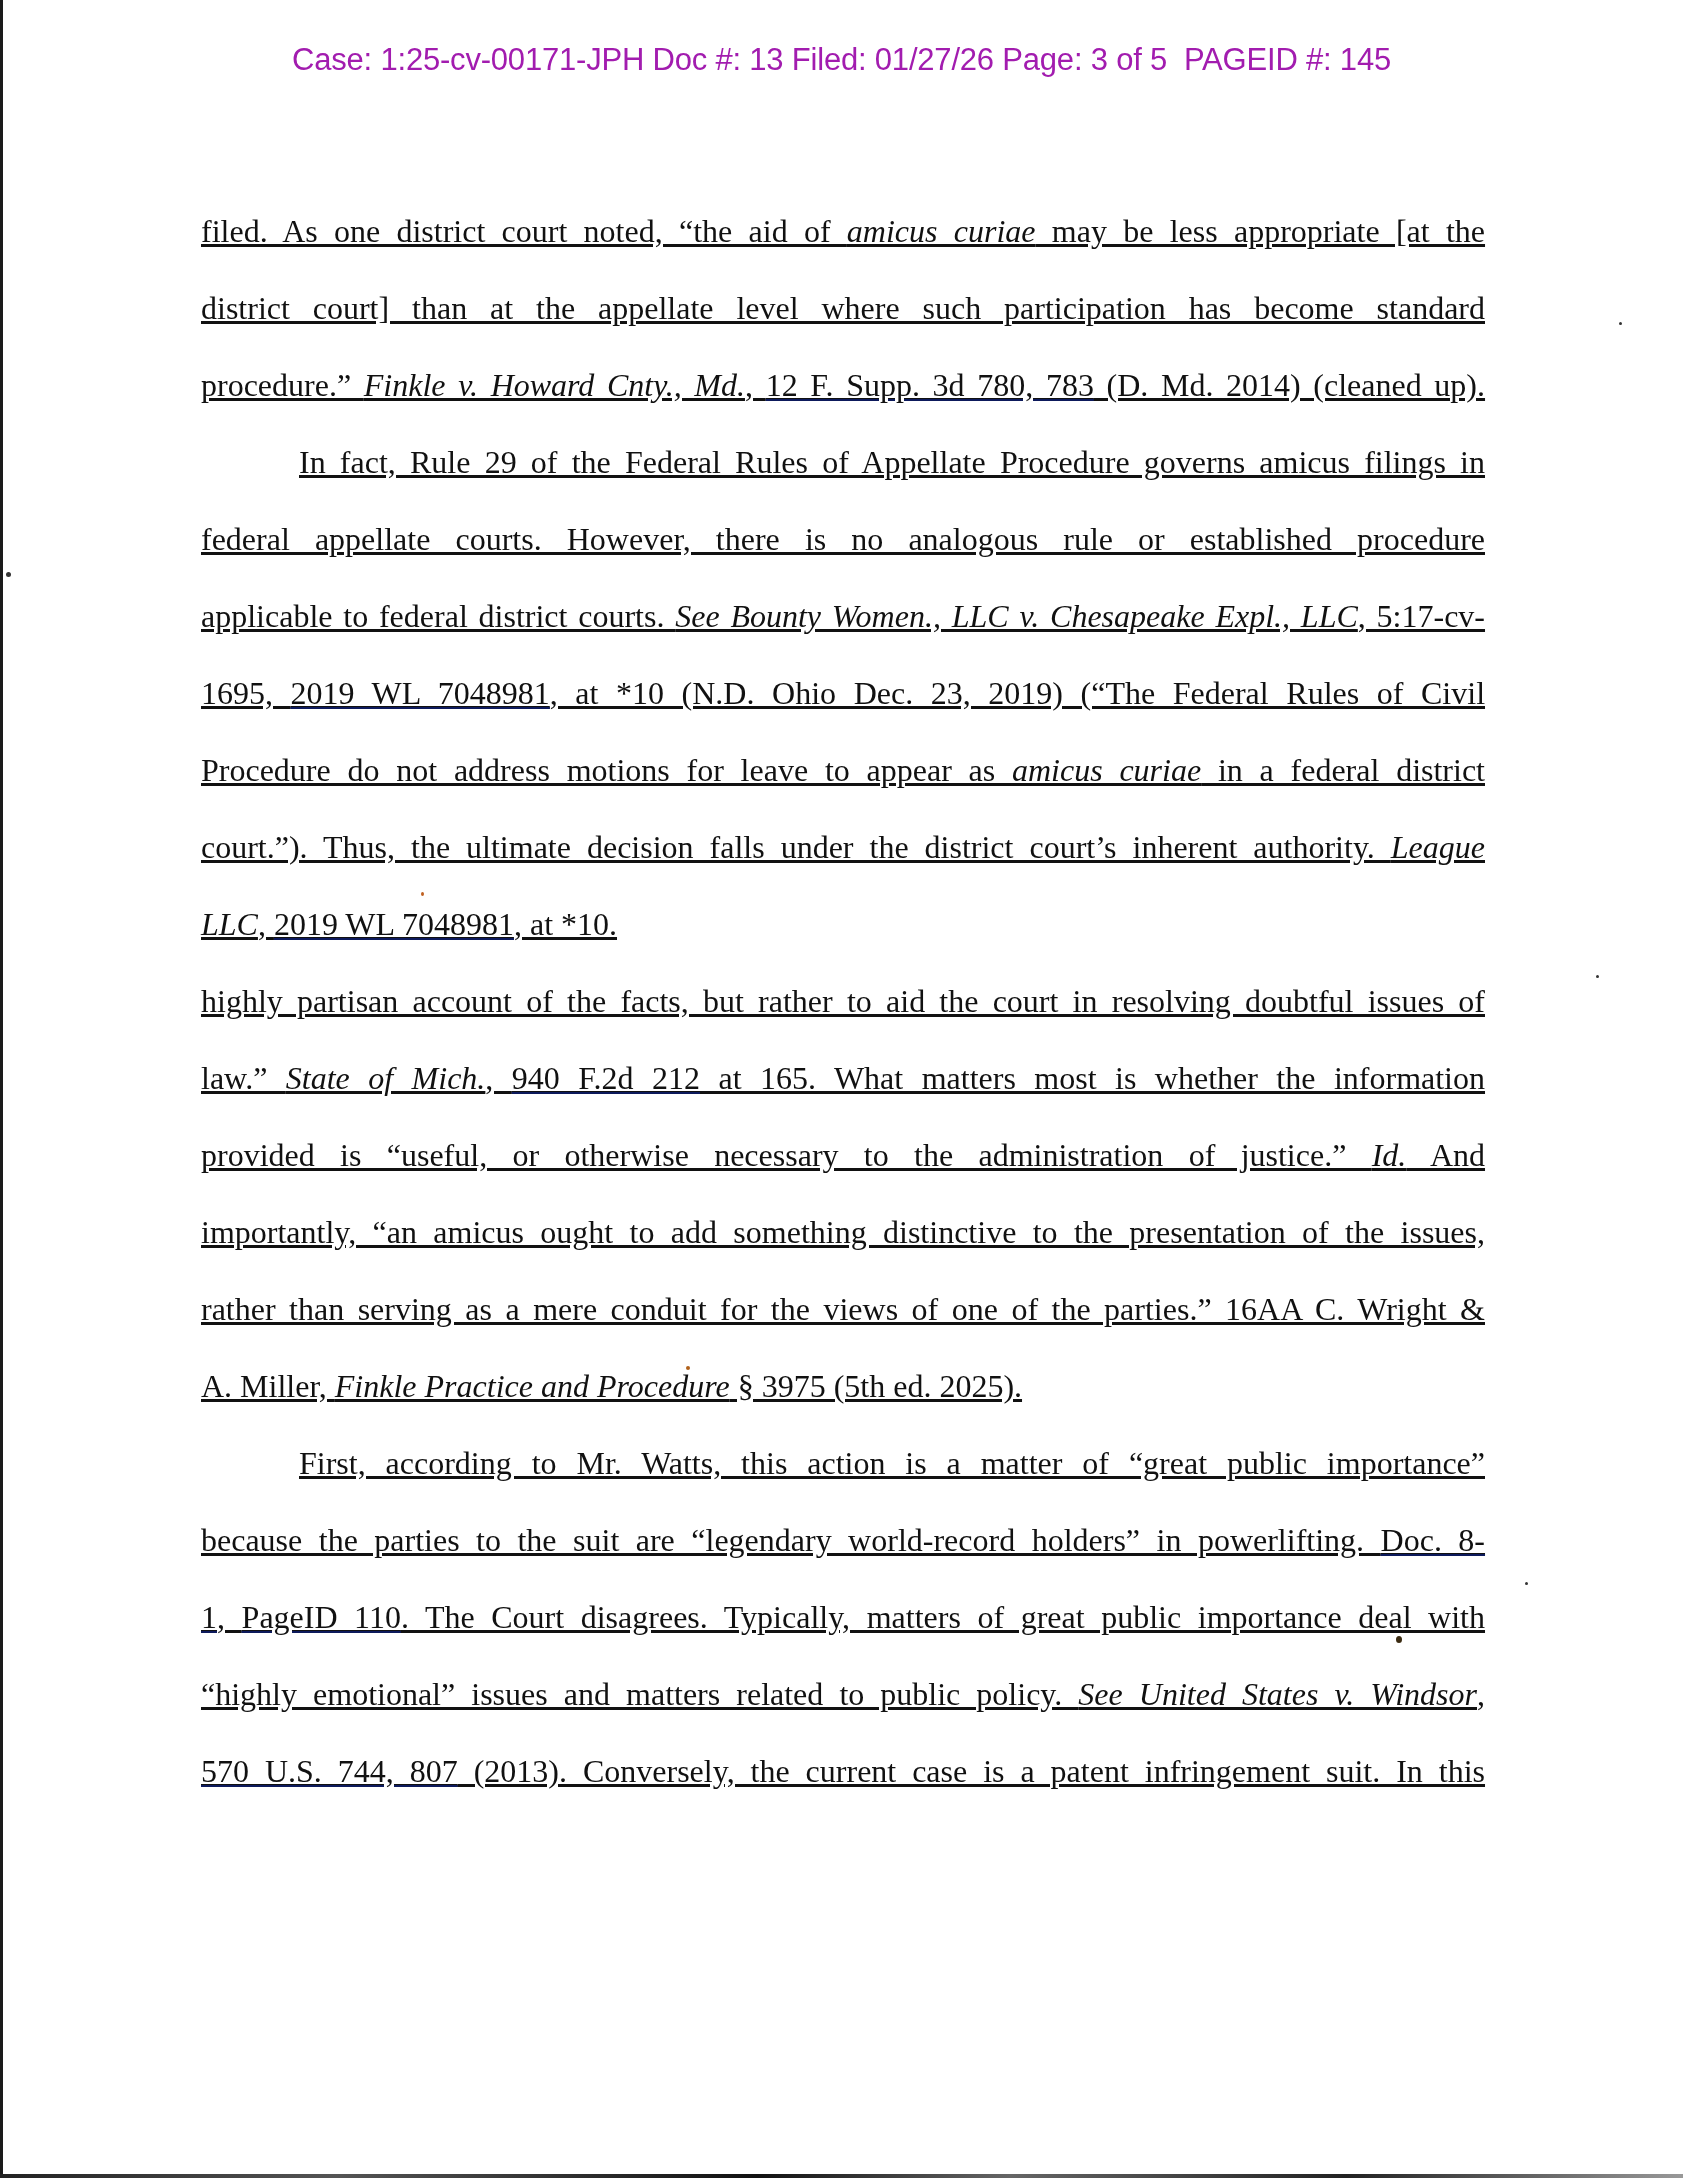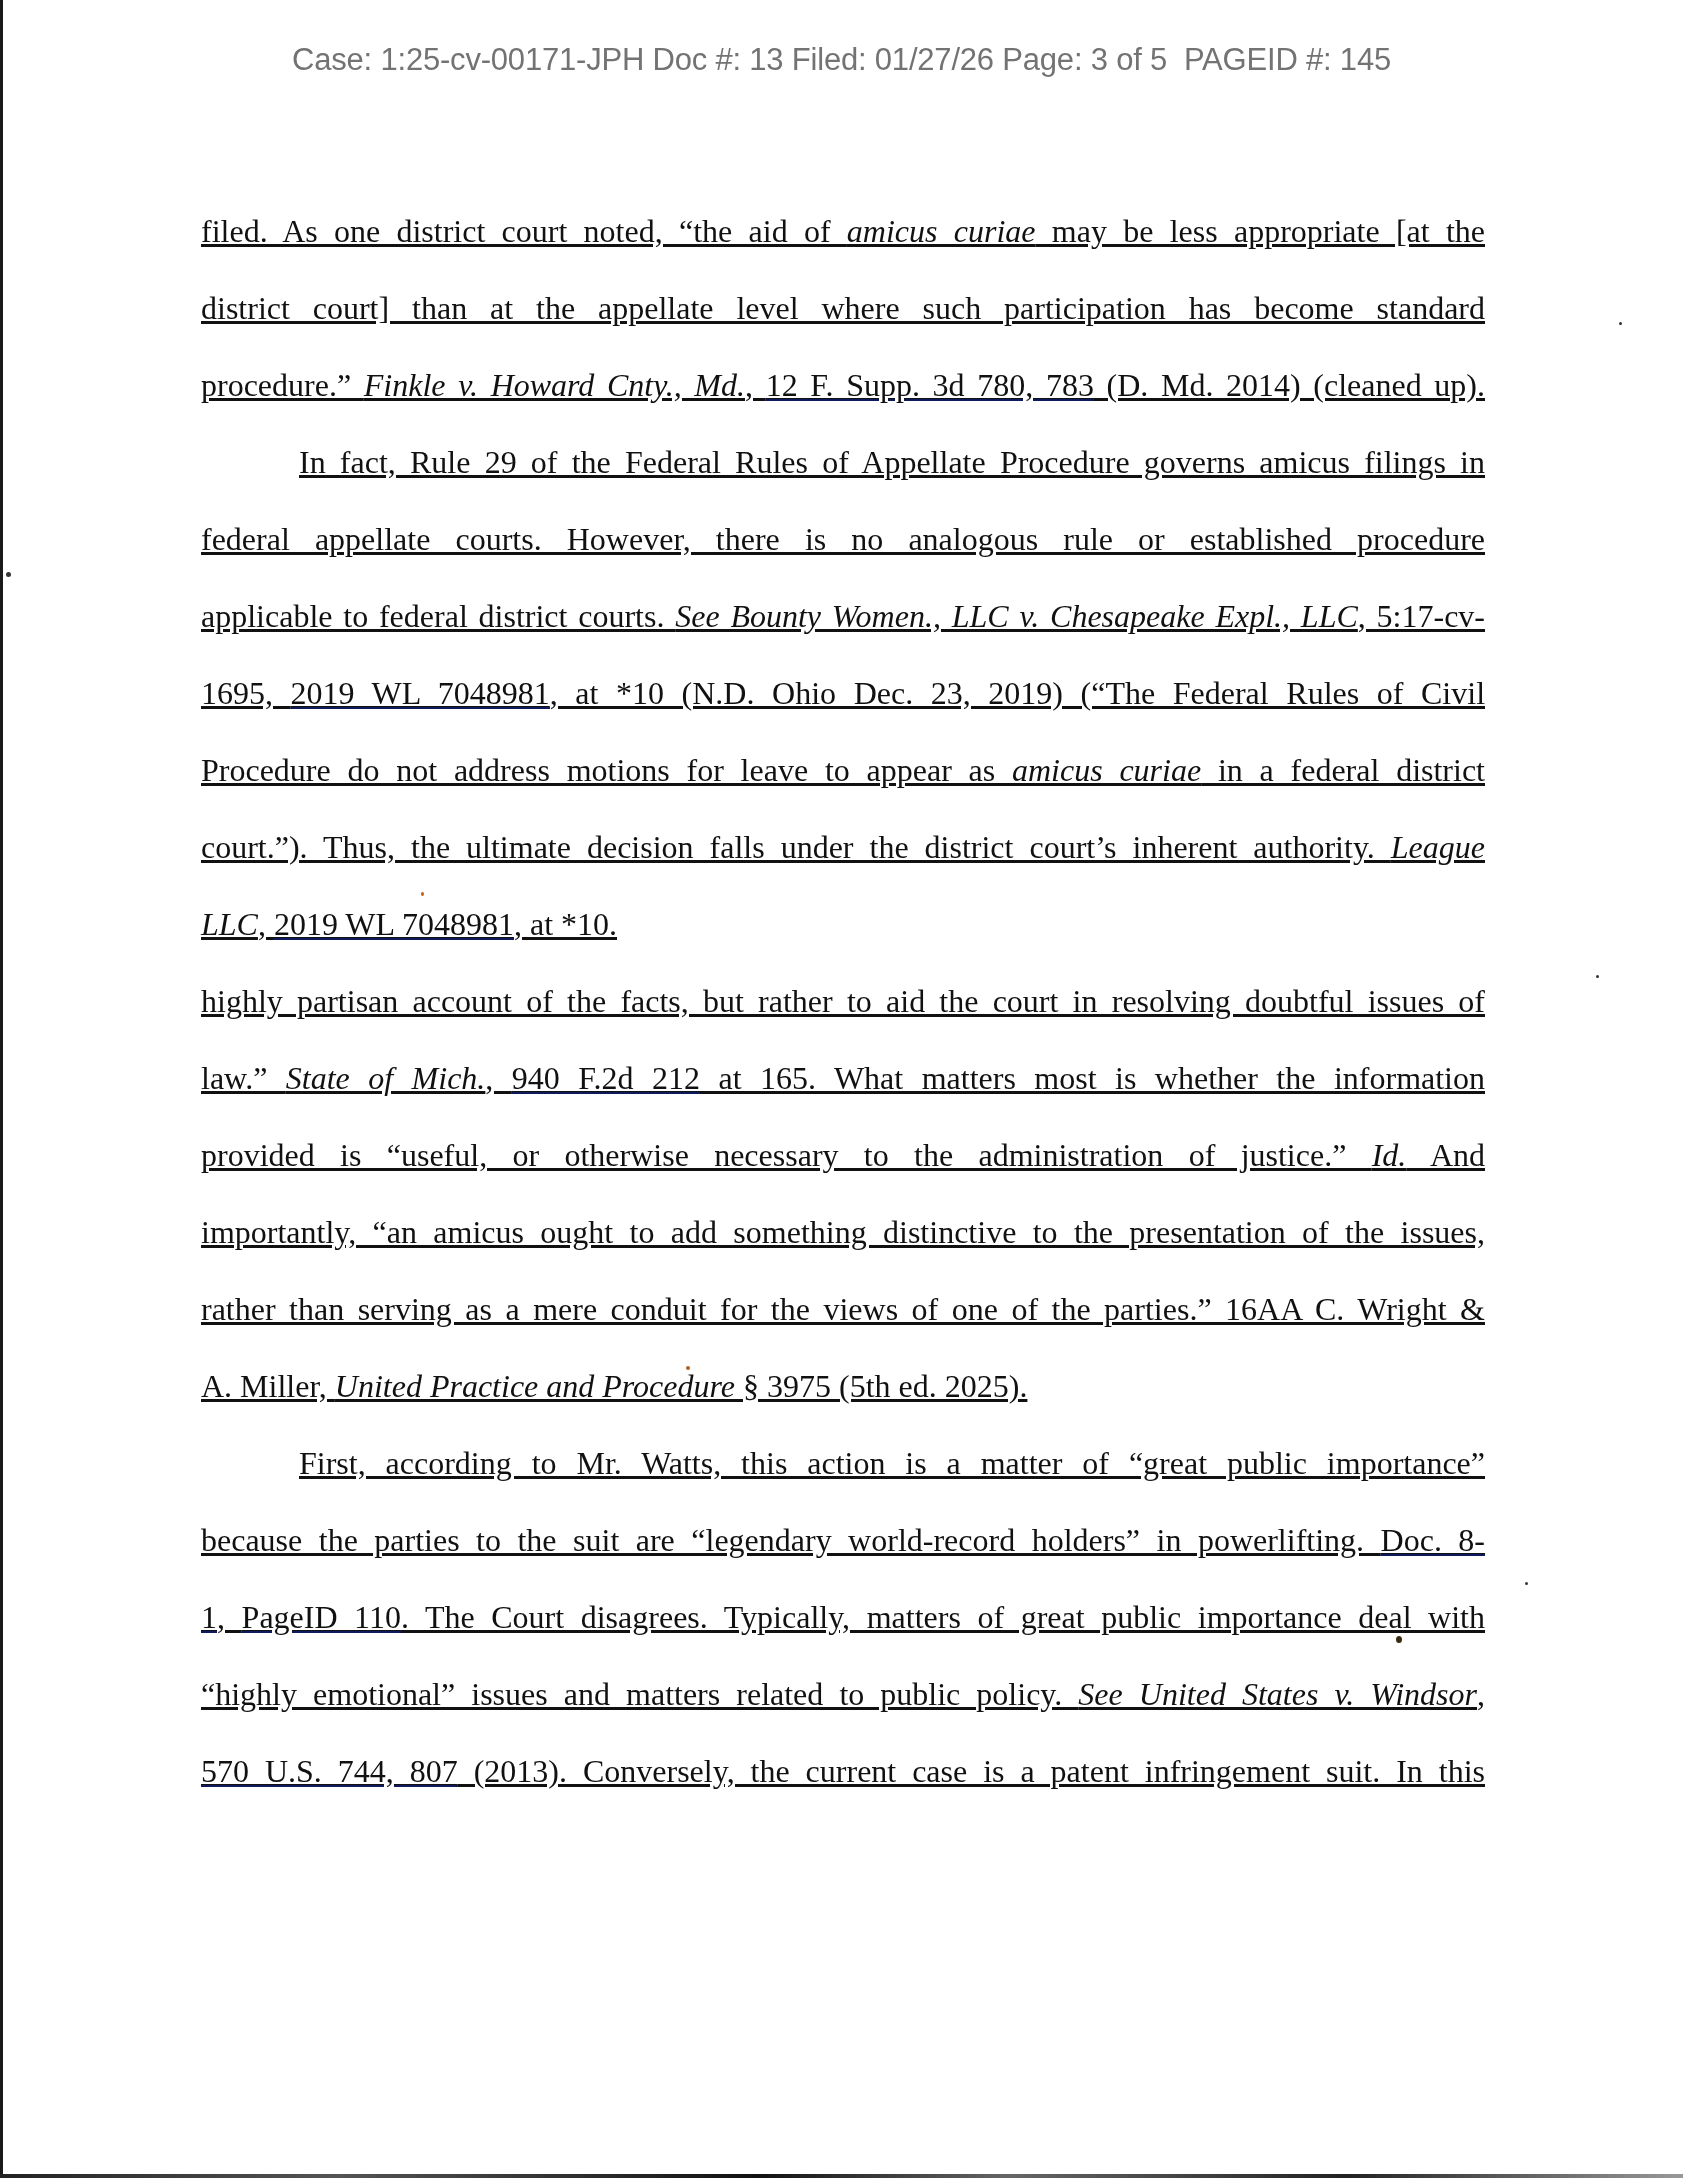--- a/index.html
+++ b/index.html
@@ -28,21 +28,21 @@
       background: linear-gradient(90deg, #222 0%, #555 20%, #111 45%, #666 60%, #222 80%, #999 100%);
     }
     .header {
       position: absolute;
       top: 42px;
       left: 0;
       width: 1683px;
       text-align: center;
       font-family: "Liberation Sans", "DejaVu Sans", sans-serif;
       font-size: 31px;
-      color: #737373;
+      color: #a21caf;
       letter-spacing: -0.2px;
       white-space: pre;
     }
     .body-text {
       position: absolute;
       left: 201px;
       top: 204px;
       width: 1284px;
       text-decoration: underline;
     }
@@ -89,21 +89,21 @@
   <div class="line"><span>applicable to federal district courts. </span><span class="it">See Bounty Women., LLC v. Chesapeake Expl., LLC</span><span>, 5:17-cv-</span></div>
   <div class="line"><span>1695, </span><span class="cite">2019 WL 7048981</span><span>, at *10 (N.D. Ohio Dec. 23, 2019) (“The Federal Rules of Civil</span></div>
   <div class="line"><span>Procedure do not address motions for leave to appear as </span><span class="it">amicus curiae</span><span> in a federal district</span></div>
   <div class="line"><span>court.”). Thus, the ultimate decision falls under the district court’s inherent authority. </span><span class="it">League</span></div>
   <div class="line last"><span class="it">LLC</span><span>, </span><span class="cite">2019 WL 7048981</span><span>, at *10.</span></div>
   <div class="line"><span>highly partisan account of the facts, but rather to aid the court in resolving doubtful issues of</span></div>
   <div class="line"><span>law.” </span><span class="it">State of Mich.</span><span>, </span><span class="cite">940 F.2d 212</span><span> at 165. What matters most is whether the information</span></div>
   <div class="line"><span>provided is “useful, or otherwise necessary to the administration of justice.” </span><span class="it">Id.</span><span> And</span></div>
   <div class="line"><span>importantly, “an amicus ought to add something distinctive to the presentation of the issues,</span></div>
   <div class="line"><span>rather than serving as a mere conduit for the views of one of the parties.” 16AA C. Wright &amp;</span></div>
-  <div class="line last"><span>A. Miller, </span><span class="it">United Practice and Procedure</span><span> § 3975 (5th ed. 2025).</span></div>
+  <div class="line last"><span>A. Miller, </span><span class="it">Finkle Practice and Procedure</span><span> § 3975 (5th ed. 2025).</span></div>
   <div class="line indent"><span>First, according to Mr. Watts, this action is a matter of “great public importance”</span></div>
   <div class="line"><span>because the parties to the suit are “legendary world-record holders” in powerlifting. </span><span class="cite">Doc. 8-</span></div>
   <div class="line"><span class="cite">1</span><span>, </span><span class="cite">PageID 110</span><span>. The Court disagrees. Typically, matters of great public importance deal with</span></div>
   <div class="line"><span>“highly emotional” issues and matters related to public policy. </span><span class="it">See United States v. Windsor</span><span>,</span></div>
   <div class="line"><span class="cite">570 U.S. 744, 807</span><span> (2013). Conversely, the current case is a patent infringement suit. In this</span></div>
 </div>
 
 <div class="speck" style="left:1619px;top:322px;width:3px;height:3px;"></div>
 <div class="speck" style="left:1596px;top:975px;width:3px;height:3px;"></div>
 <div class="speck" style="left:1525px;top:1582px;width:3px;height:3px;"></div>

